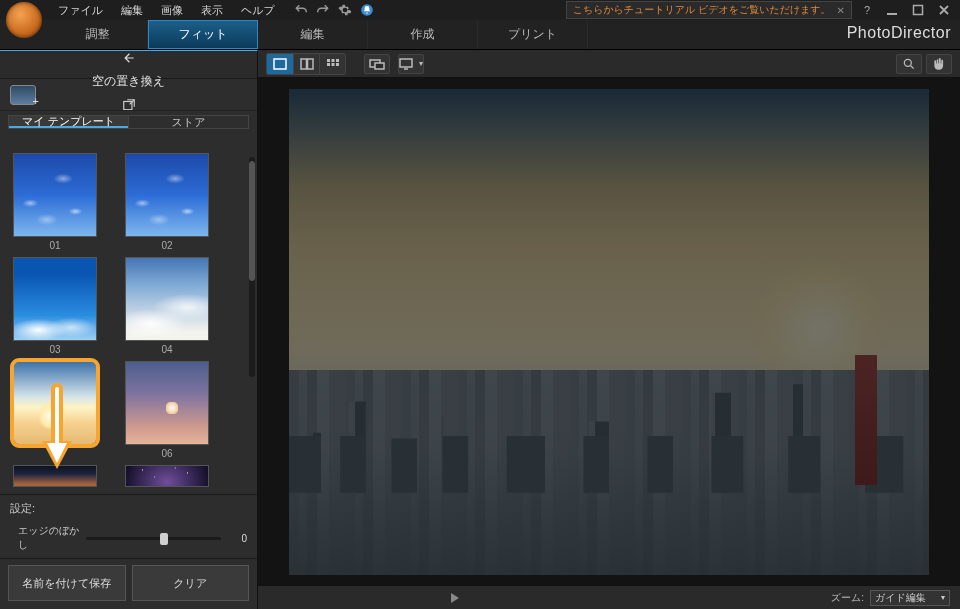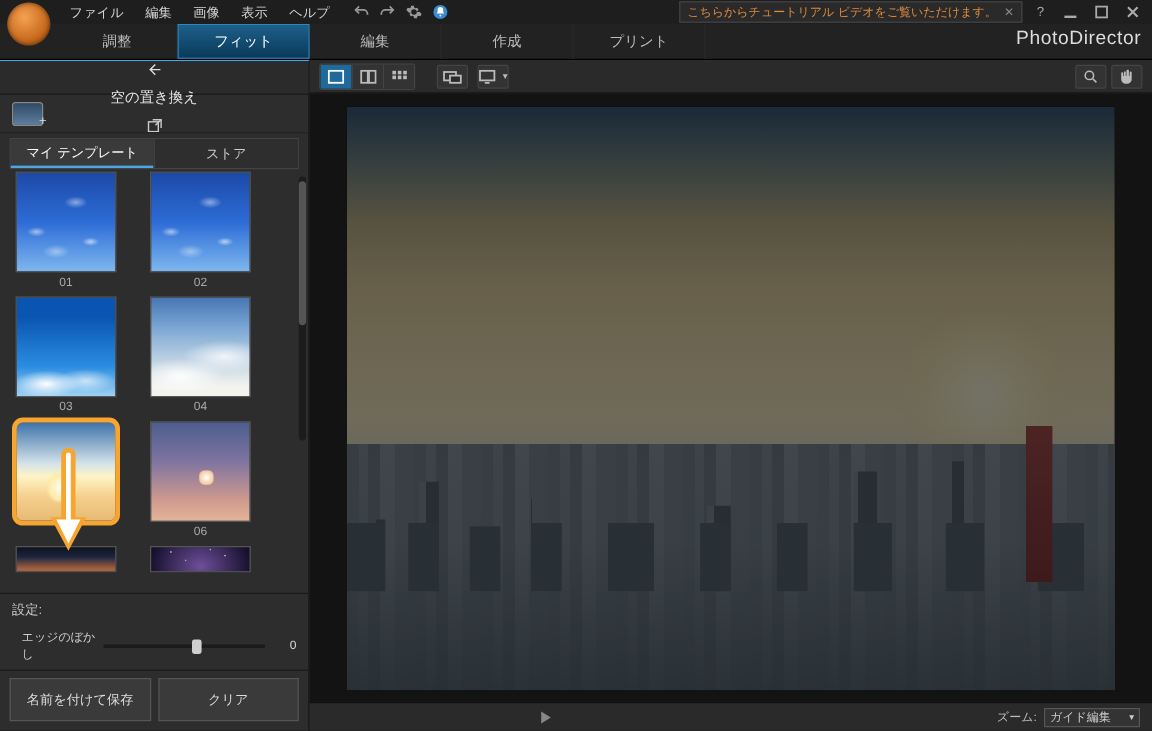--- a/index.html
+++ b/index.html
@@ -119,22 +119,22 @@
     width:26px; height:20px;
     border:1px solid #888;
     border-radius:3px;
     background: linear-gradient(#2e4a66, #5e7e9e);
     position:relative;
   }
   .sky-icon .plus { position:absolute; right:-4px; bottom:-3px; font-size:11px; color:#ddd;}
 
   .template-tabs {
     display:flex;
-    height:26px;
-    margin:4px 8px 0;
+    height:14px;
+    margin:4px 8px 22px;
     border:1px solid #444;
   }
   .tpl-tab {
     flex:1; display:flex; align-items:center; justify-content:center;
     font-size:11px; color:#ccc; cursor:pointer;
     background:#2e2e2e;
   }
   .tpl-tab + .tpl-tab { border-left:1px solid #444;}
   .tpl-tab.active { background:#3a3a3a; border-bottom:2px solid #4aa8e4; color:#fff;}
 

